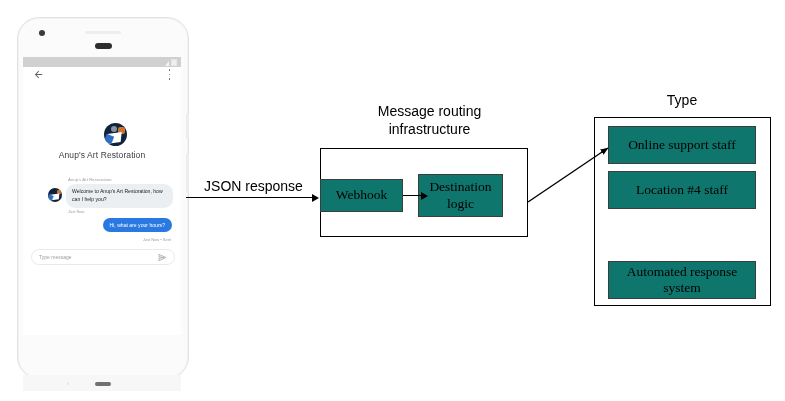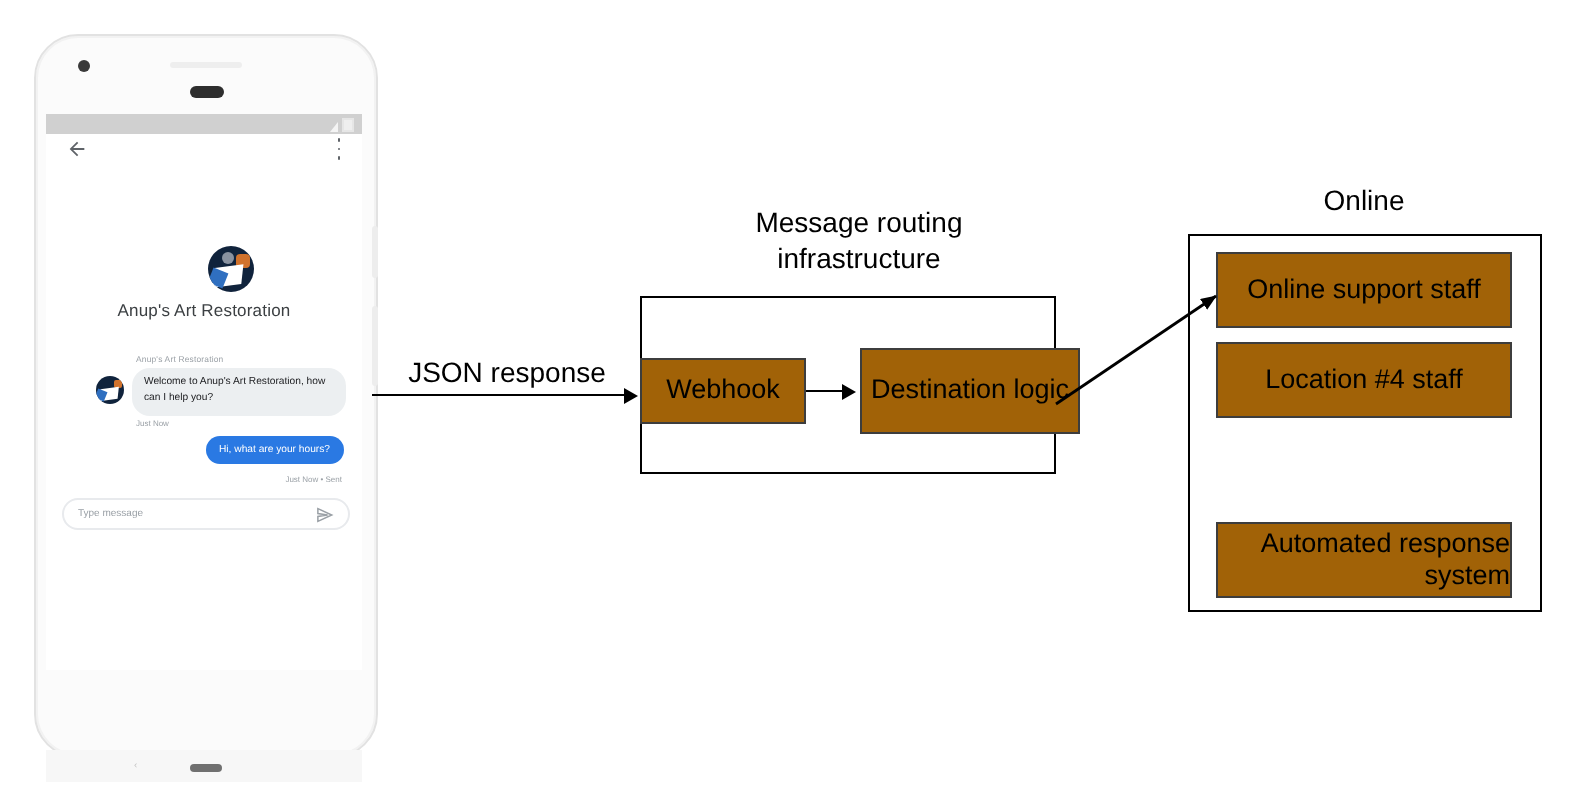--- a/index.html
+++ b/index.html
@@ -99,37 +99,37 @@
 
   .arrow-line{position:absolute;background:#000;height:1.4px;}
   .arrow-head{position:absolute;width:0;height:0;border-top:4.2px solid transparent;border-bottom:4.2px solid transparent;border-left:7px solid #000;}
 
   .mid-title{left:337px;top:103px;width:185px;}
   .mid-outer{
     position:absolute;left:320px;top:148px;width:208px;height:89px;
     border:1.6px solid #000;background:transparent;box-sizing:border-box;
   }
   .box{
-    position:absolute;box-sizing:border-box;border:1.3px solid #3d3d3d;background:#a16207;
+    position:absolute;box-sizing:border-box;border:1.3px solid #3d3d3d;background:#0f766e;
     display:flex;align-items:center;justify-content:center;text-align:center;
-    font-size:13.5px;color:#000;line-height:1.2;
+    font-size:13.5px;color:#000;line-height:1.2;font-family:Liberation Serif, serif;
   }
   .webhook-box{left:320px;top:179px;width:83px;height:33px;}
-  .dest-box{left:430px;top:174px;width:110px;height:43px;}
+  .dest-box{left:418px;top:174px;width:85px;height:43px;}
 
   .brand-title-lbl{left:612px;top:92px;width:140px;}
   .brand-outer{
     position:absolute;left:594px;top:117px;width:177px;height:189px;
     border:1.6px solid #000;background:transparent;box-sizing:border-box;
   }
   .b-box{left:608px;width:148px;height:38px;}
   .b1{top:126px;}
   .b2{top:171px;}
   .b3{top:216px;}
-  .b4{top:261px;text-align:right;}
+  .b4{top:261px;}
 
   .diag-arrow{position:absolute;left:0;top:0;width:785px;height:401px;pointer-events:none;}
 </style>
 </head>
 <body>
 
 <div class="stage">
 
   <div class="phone-wrap">
     <div class="phone-body"></div>
@@ -204,21 +204,21 @@
   <div class="d-label mid-title">Message routing
 infrastructure</div>
   <div class="mid-outer"></div>
   <div class="box webhook-box">Webhook</div>
   <div class="box dest-box">Destination
 logic</div>
 
   <div class="arrow-line" style="left:403px;top:195px;width:20px;"></div>
   <div class="arrow-head" style="left:421px;top:191.5px;"></div>
 
-  <div class="d-label brand-title-lbl">Online</div>
+  <div class="d-label brand-title-lbl">Type</div>
   <div class="brand-outer"></div>
 
   <div class="box b-box b1">Online support
 staff</div>
   <div class="box b-box b2">Location #4
 staff</div>
   <div class="box b-box b4">Automated
 response system</div>
 
   <svg class="diag-arrow">

